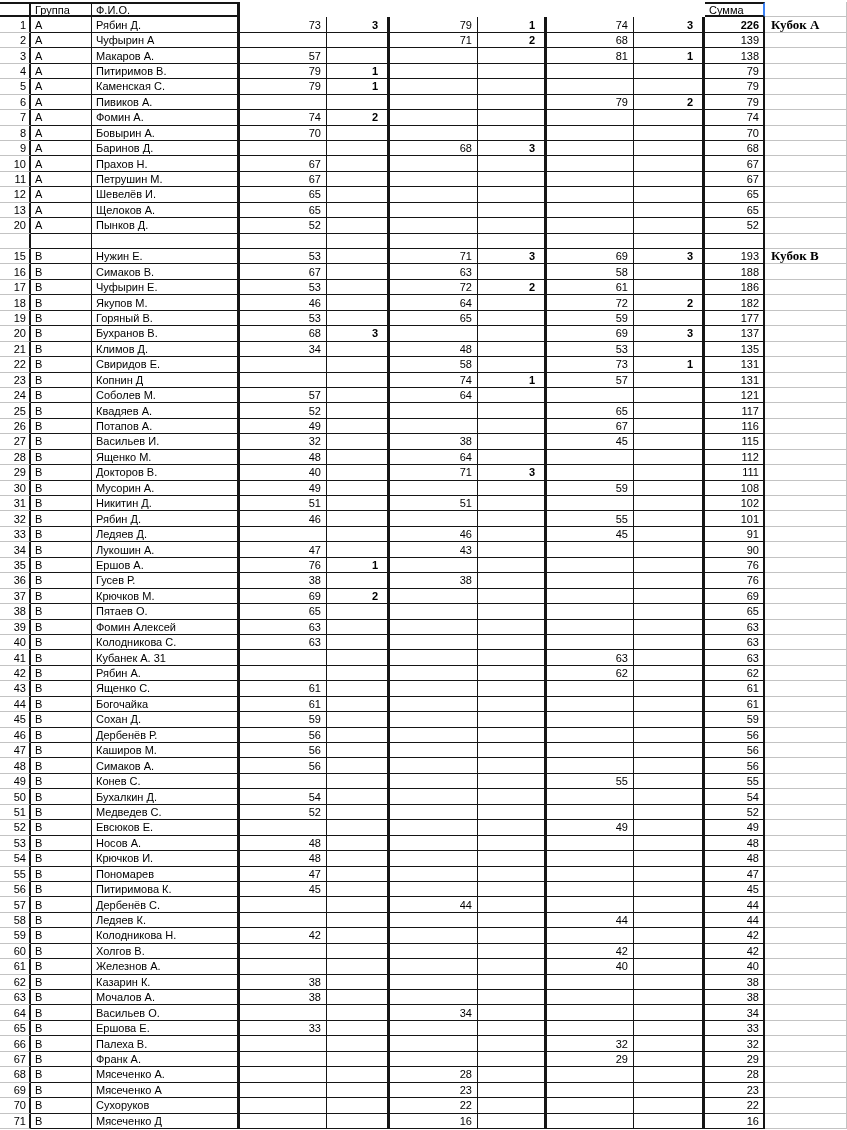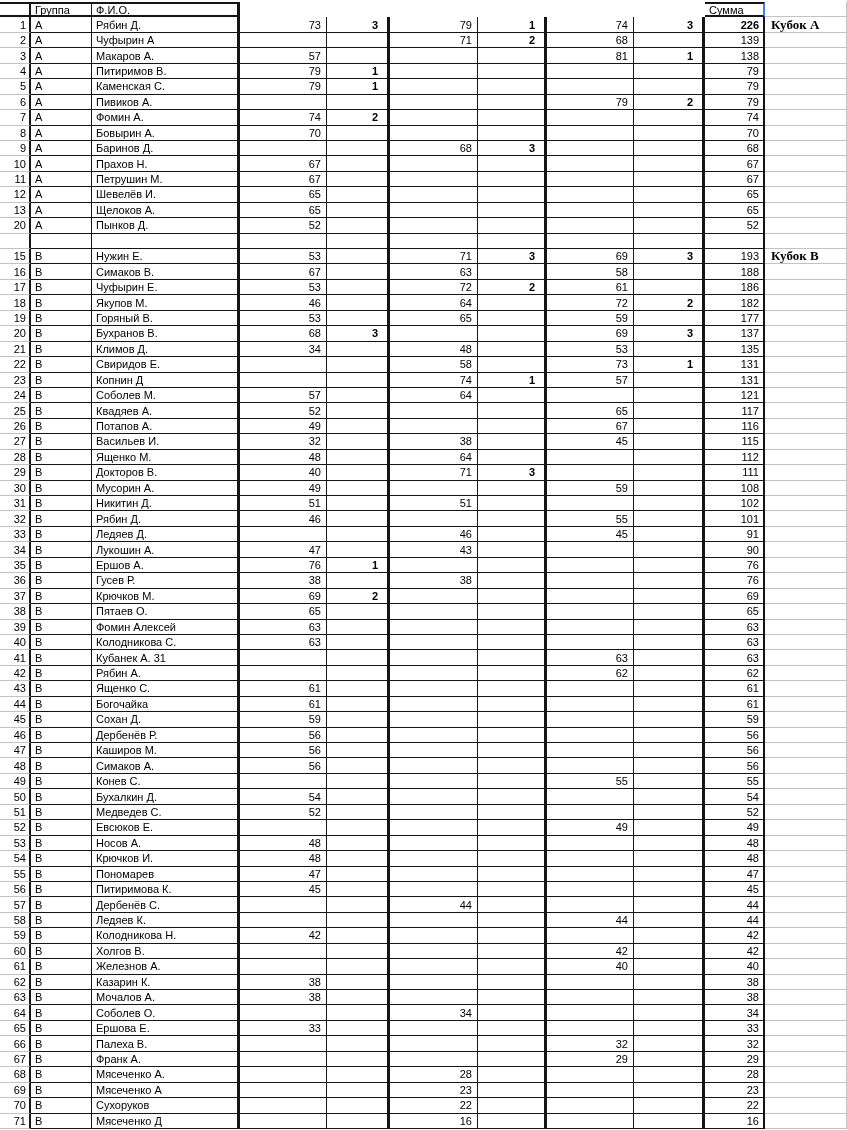--- a/index.html
+++ b/index.html
@@ -755,21 +755,21 @@
       <div class="cell score">38</div>
       <div class="cell bonus"></div>
       <div class="cell score"></div>
       <div class="cell bonus"></div>
       <div class="cell score"></div>
       <div class="cell bonus"></div>
       <div class="cell sum">38</div>
       <div class="cell cup"></div>
       <div class="cell num">64</div>
       <div class="cell grp">В</div>
-      <div class="cell name">Соболев О.</div>
+      <div class="cell name">Васильев О.</div>
       <div class="cell score"></div>
       <div class="cell bonus"></div>
       <div class="cell score">34</div>
       <div class="cell bonus"></div>
       <div class="cell score"></div>
       <div class="cell bonus"></div>
       <div class="cell sum">34</div>
       <div class="cell cup"></div>
       <div class="cell num">65</div>
       <div class="cell grp">В</div>

